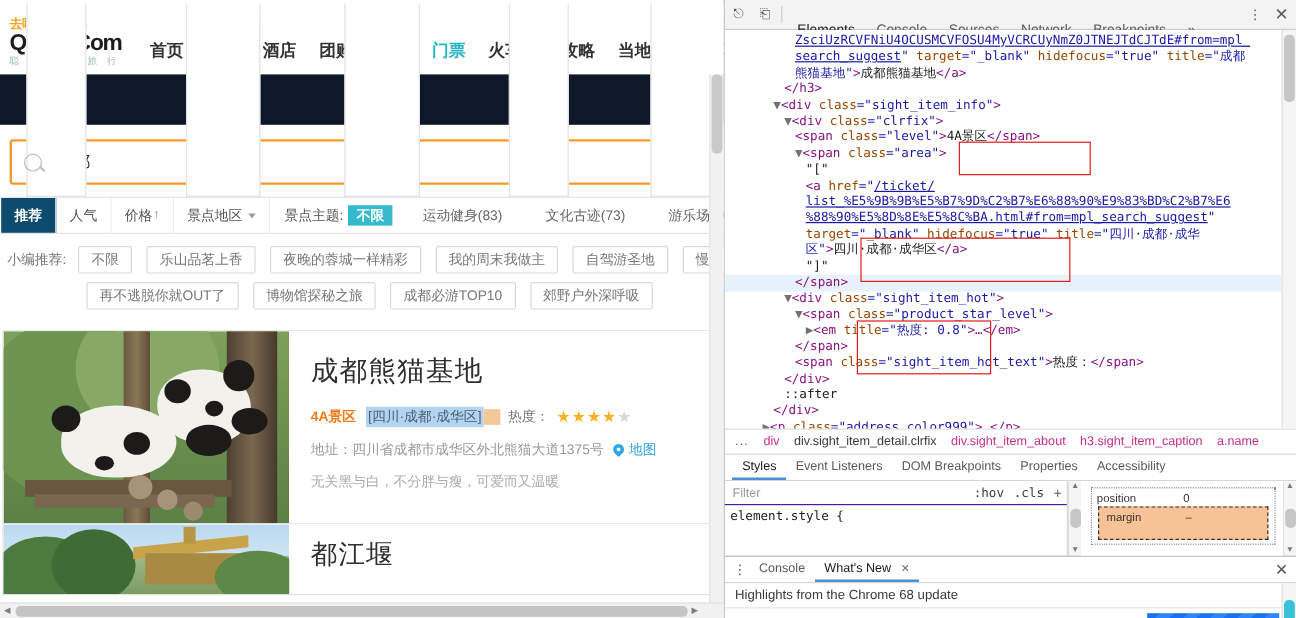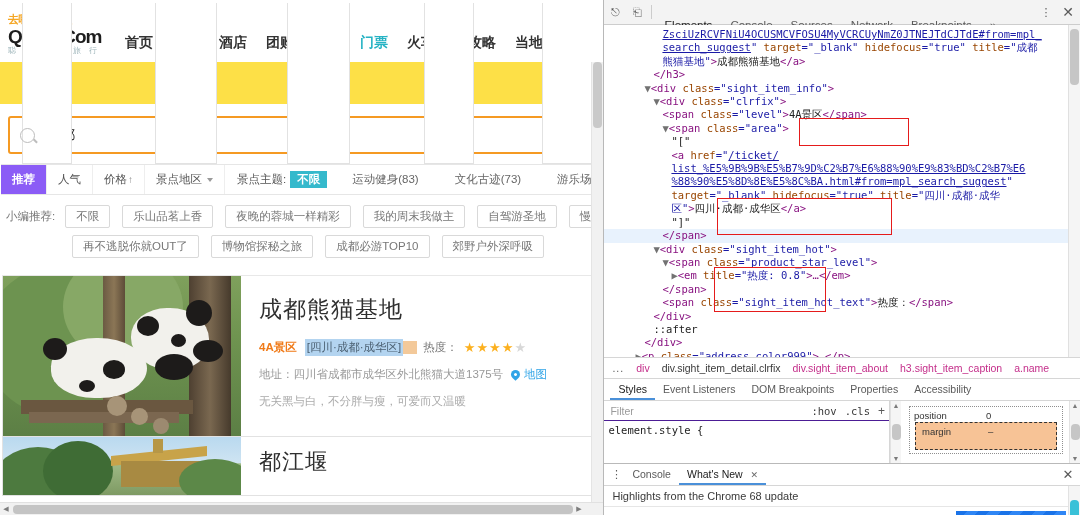--- a/index.html
+++ b/index.html
@@ -20,40 +20,40 @@
   .logo-top{display:flex;align-items:flex-end;}
   .logo-cn{color:#f5a623;font-size:11px;font-weight:bold;letter-spacing:-.5px;}
   .camel{margin-left:4px;font-size:20px;color:#26b3c4;line-height:14px;}
   .logo-main{font-size:19px;font-weight:bold;color:#1d1d1d;letter-spacing:-1px;line-height:19px;}
   .logo-sub{font-size:8px;color:#9fb6bb;letter-spacing:3px;line-height:10px;}
   .mainnav{display:flex;align-items:center;gap:19px;padding-bottom:10px;margin-left:12px;}
   .mainnav a{font-size:14px;font-weight:bold;color:#333;text-decoration:none;white-space:nowrap;}
   .mainnav a.active{color:#26b3c4;}
 
   
-  .subnav{height:42px;background:#fde047;display:flex;align-items:center;color:#fff;}
+  .subnav{height:42px;background:#0f172a;display:flex;align-items:center;color:#fff;}
   .subnav .item{font-size:13.5px;color:#fff;text-decoration:none;position:relative;white-space:nowrap;}
   .sn1{margin-left:22px;}.sn2{margin-left:83px;}.sn3{margin-left:74px;}
   .sn4{margin-left:70px;}.sn5{margin-left:68px;}
 
   
   .searchwrap{padding:12px 10px 10px 8px;}
   .searchbox{height:38px;border:2px solid #f59a23;border-radius:3px;display:flex;align-items:center;
     padding:0 10px;box-sizing:border-box;}
   .mag{width:13px;height:13px;border:1.6px solid #bdbdbd;border-radius:50%;position:relative;flex:none;}
   .mag:after{content:"";position:absolute;width:5px;height:1.6px;background:#bdbdbd;
     right:-4px;bottom:0px;transform:rotate(45deg);}
   .searchval{margin-left:10px;font-size:15px;color:#222;}
 
   
   .filterbar{display:flex;align-items:stretch;border-top:1px solid #e6e6e6;border-bottom:1px solid #e6e6e6;
     height:29px;margin:0 1px;background:#fff;}
   .fb-tab{display:flex;align-items:center;justify-content:center;font-size:11.5px;color:#555;
     border-right:1px solid #eee;padding:0 11px;white-space:nowrap;}
-  .fb-tab.sel{background:#8b5cf6;color:#fff;font-weight:bold;}
+  .fb-tab.sel{background:#0c4a6e;color:#fff;font-weight:bold;}
   .fb-themes{display:flex;align-items:center;gap:0;padding-left:12px;font-size:11.5px;color:#666;flex:1;overflow:hidden;}
   .fb-themes .lbl{color:#555;margin-right:4px;white-space:nowrap;}
   .th{padding:1px 7px;white-space:nowrap;margin-right:22px;color:#666;}
   .th.on{background:#35b9cc;color:#fff;font-weight:bold;margin-right:18px;}
   .caret{display:inline-block;margin-left:5px;border-left:3.5px solid transparent;border-right:3.5px solid transparent;
     border-top:4px solid #9a9a9a;}
   .uparrow{color:#888;font-size:10px;margin-left:1px;}
 
   
   .recwrap{padding:10px 0 8px 6px;font-size:11.5px;color:#777;}

